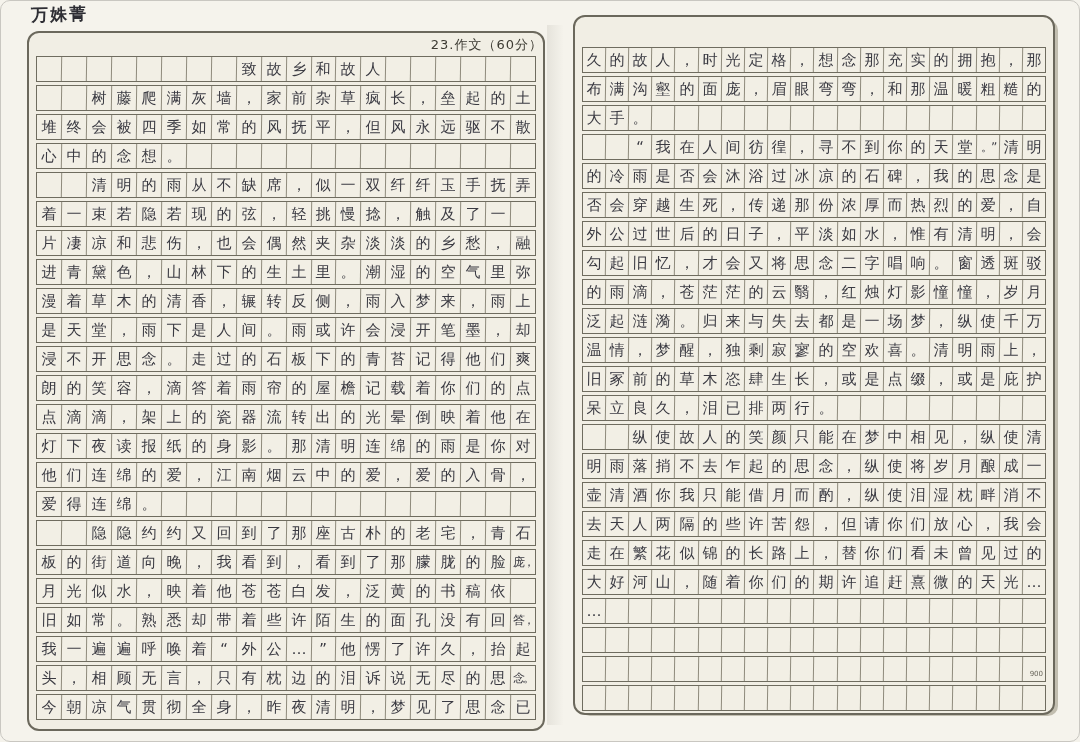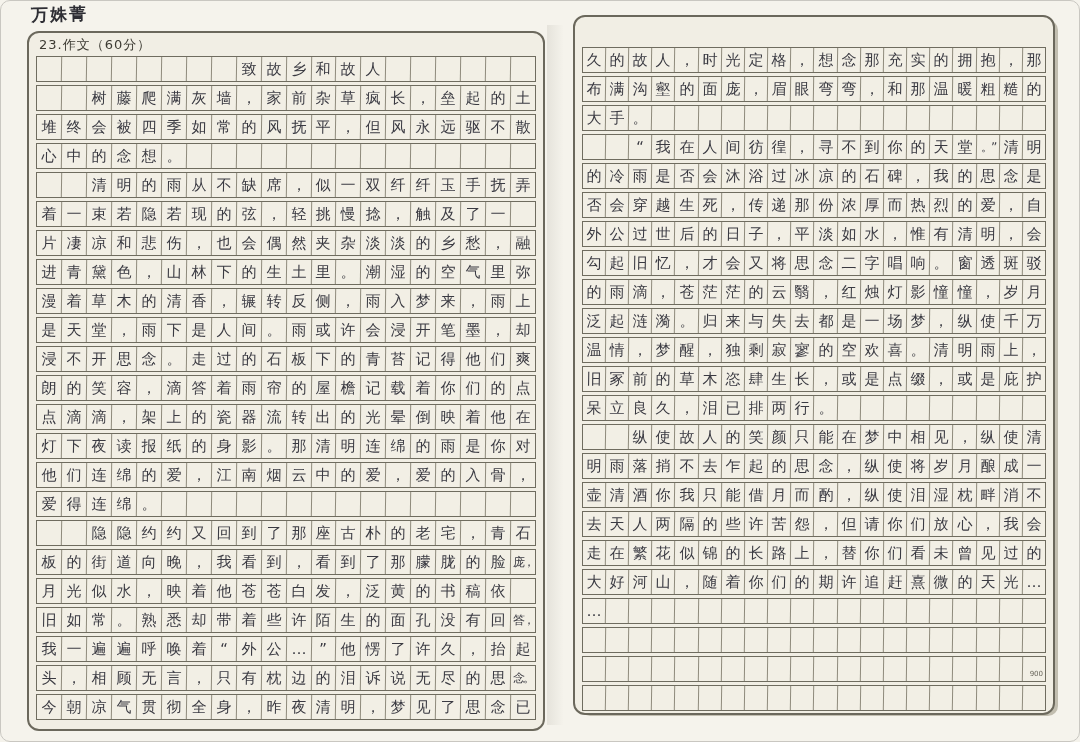--- a/index.html
+++ b/index.html
@@ -14,21 +14,21 @@
     font-size:17px;font-weight:bold;color:#2e2e34;
     transform:rotate(-1.5deg);letter-spacing:2px;
   }
   .page{
     position:absolute;background:#f1eee4;
     border:2px solid #6b685c;border-radius:12px;box-sizing:border-box;
   }
   #left-page{left:26px;top:30px;width:518px;height:700px;}
   #right-page{left:572px;top:14px;width:482px;height:700px;box-shadow:5px 3px 0 -2px #c2beb0;}
   .section-header{
-    font-size:13px;color:#3d3b33;padding:3px 0 2px 10px;letter-spacing:1px;
+    font-size:13px;color:#3d3b33;padding:3px 0 2px 10px;letter-spacing:1px;text-align:right;
   }
   .spine{
     position:absolute;left:546px;top:24px;width:24px;height:700px;
     background:linear-gradient(to right, rgba(90,85,70,0.10), rgba(90,85,70,0) 70%);
     pointer-events:none;
   }
   .grid{padding:0 7px;}
   #right-page .grid{padding-top:30px;}
   .grid-row{
     display:flex;height:24px;margin-bottom:3px;

